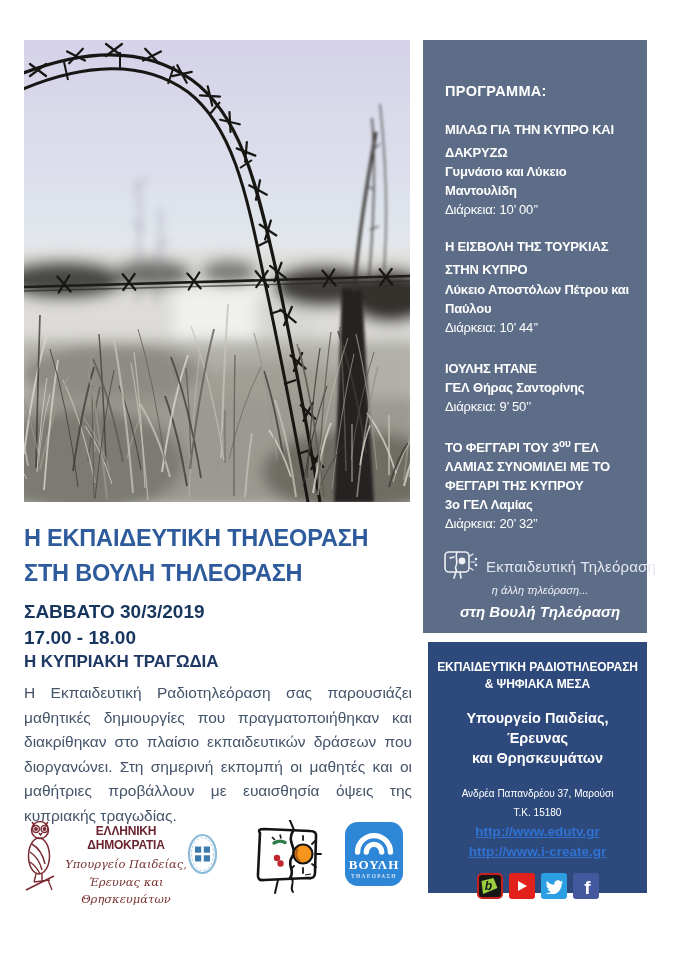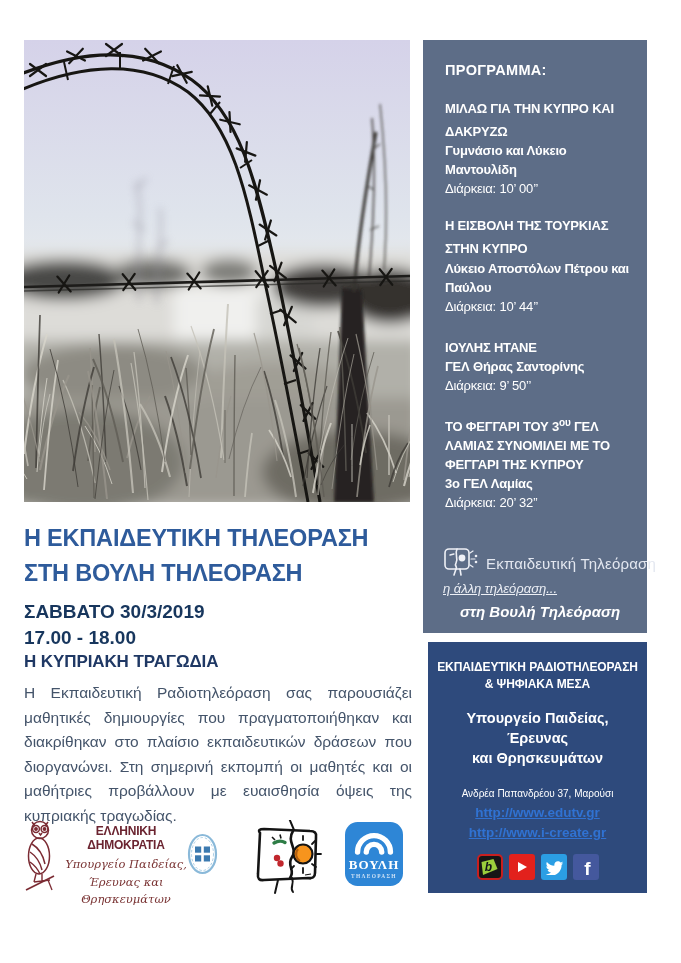--- a/index.html
+++ b/index.html
@@ -5,31 +5,31 @@
   html,body{margin:0;padding:0;background:#ffffff;}
   .page{position:relative;width:681px;height:963px;background:#ffffff;overflow:hidden;
         font-family:"Liberation Sans","DejaVu Sans",sans-serif;}
 
   
   .photo{position:absolute;left:24px;top:40px;width:386px;height:462px;overflow:hidden;}
   .photo svg{display:block;}
 
   
   .sidebar{position:absolute;left:423px;top:40px;width:224px;height:593px;background:#5d6d87;
-           box-sizing:border-box;padding:22px 16px 0 22px;color:#ffffff;}
+           box-sizing:border-box;padding:43px 16px 0 22px;color:#ffffff;}
   .prog-heading{font-size:14.5px;font-weight:bold;letter-spacing:.3px;margin-bottom:21px;}
   .prog-item{margin-bottom:18px;font-size:13px;line-height:19px;letter-spacing:-0.2px;}
   .prog-title,.prog-school{font-weight:bold;}
   .prog-duration{font-weight:normal;}
   .prog-title sup{font-size:10px;}
 
   .edutv-logo{position:absolute;left:20px;right:10px;bottom:13px;color:#e8ebf2;}
   .edutv-row{display:flex;align-items:center;gap:5px;}
   .edutv-brand{font-size:15px;font-weight:400;letter-spacing:.2px;color:#e3e7f0;white-space:nowrap;}
-  .edutv-tagline{font-size:13px;font-style:italic;text-align:left;margin-top:0;color:#edf0f6;text-decoration:underline;}
+  .edutv-tagline{font-size:11px;font-style:italic;text-align:center;margin-top:0;color:#edf0f6;}
   .edutv-sub{font-size:15px;font-weight:bold;font-style:italic;margin-top:7px;text-align:center;color:#ffffff;}
 
   
   .title-block{position:absolute;left:24px;top:521px;width:392px;}
   .title-line{font-size:23.5px;font-weight:bold;line-height:35px;color:#2e5b9b;letter-spacing:-0.2px;}
   .date-line{font-size:19px;font-weight:bold;color:#17365d;margin-top:8px;line-height:26px;}
   .time-line{font-size:19px;font-weight:bold;color:#17365d;line-height:26px;}
 
   .section{position:absolute;left:24px;top:652px;width:388px;}
   .section-heading{font-size:17px;font-weight:bold;color:#1f3864;letter-spacing:-0.1px;}
@@ -353,20 +353,21 @@
     <div class="section-heading">Η ΚΥΠΡΙΑΚΗ ΤΡΑΓΩΔΙΑ</div>
     <div class="section-par">Η Εκπαιδευτική Ραδιοτηλεόραση σας παρουσιάζει μαθητικές δημιουργίες που πραγματοποιήθηκαν και διακρίθηκαν στο πλαίσιο εκπαιδευτικών δράσεων που διοργανώνει. Στη σημερινή εκπομπή οι μαθητές και οι μαθήτριες προβάλλουν με ευαισθησία όψεις της κυπριακής τραγωδίας.</div>
   </div>
 
   <div class="contact">
     <div class="c-title">ΕΚΠΑΙΔΕΥΤΙΚΗ ΡΑΔΙΟΤΗΛΕΟΡΑΣΗ</div>
     <div class="c-title">&amp; ΨΗΦΙΑΚΑ ΜΕΣΑ</div>
     <div class="c-ministry">Υπουργείο Παιδείας, Έρευνας</div>
     <div class="c-ministry" style="margin-top:0">και Θρησκευμάτων</div>
     <div class="c-address">Ανδρέα Παπανδρέου 37, Μαρούσι</div>
+    <div class="c-address" style="margin-top:0">Τ.Κ. 15180</div>
     <a class="c-link" href="#">http://www.edutv.gr</a>
     <a class="c-link" href="#">http://www.i-create.gr</a>
 
     <div class="social-row">
       <span class="sicon blod">
         <svg width="22" height="22" viewBox="0 0 22 22">
           <polygon points="4,19 2.5,6 14.5,3 18.5,13" fill="#9bce3c"></polygon>
           <text x="9.5" y="15" font-family="Liberation Sans,sans-serif" font-size="12" font-weight="bold" font-style="italic" fill="#10131a" text-anchor="middle">b</text>
         </svg>
       </span>

